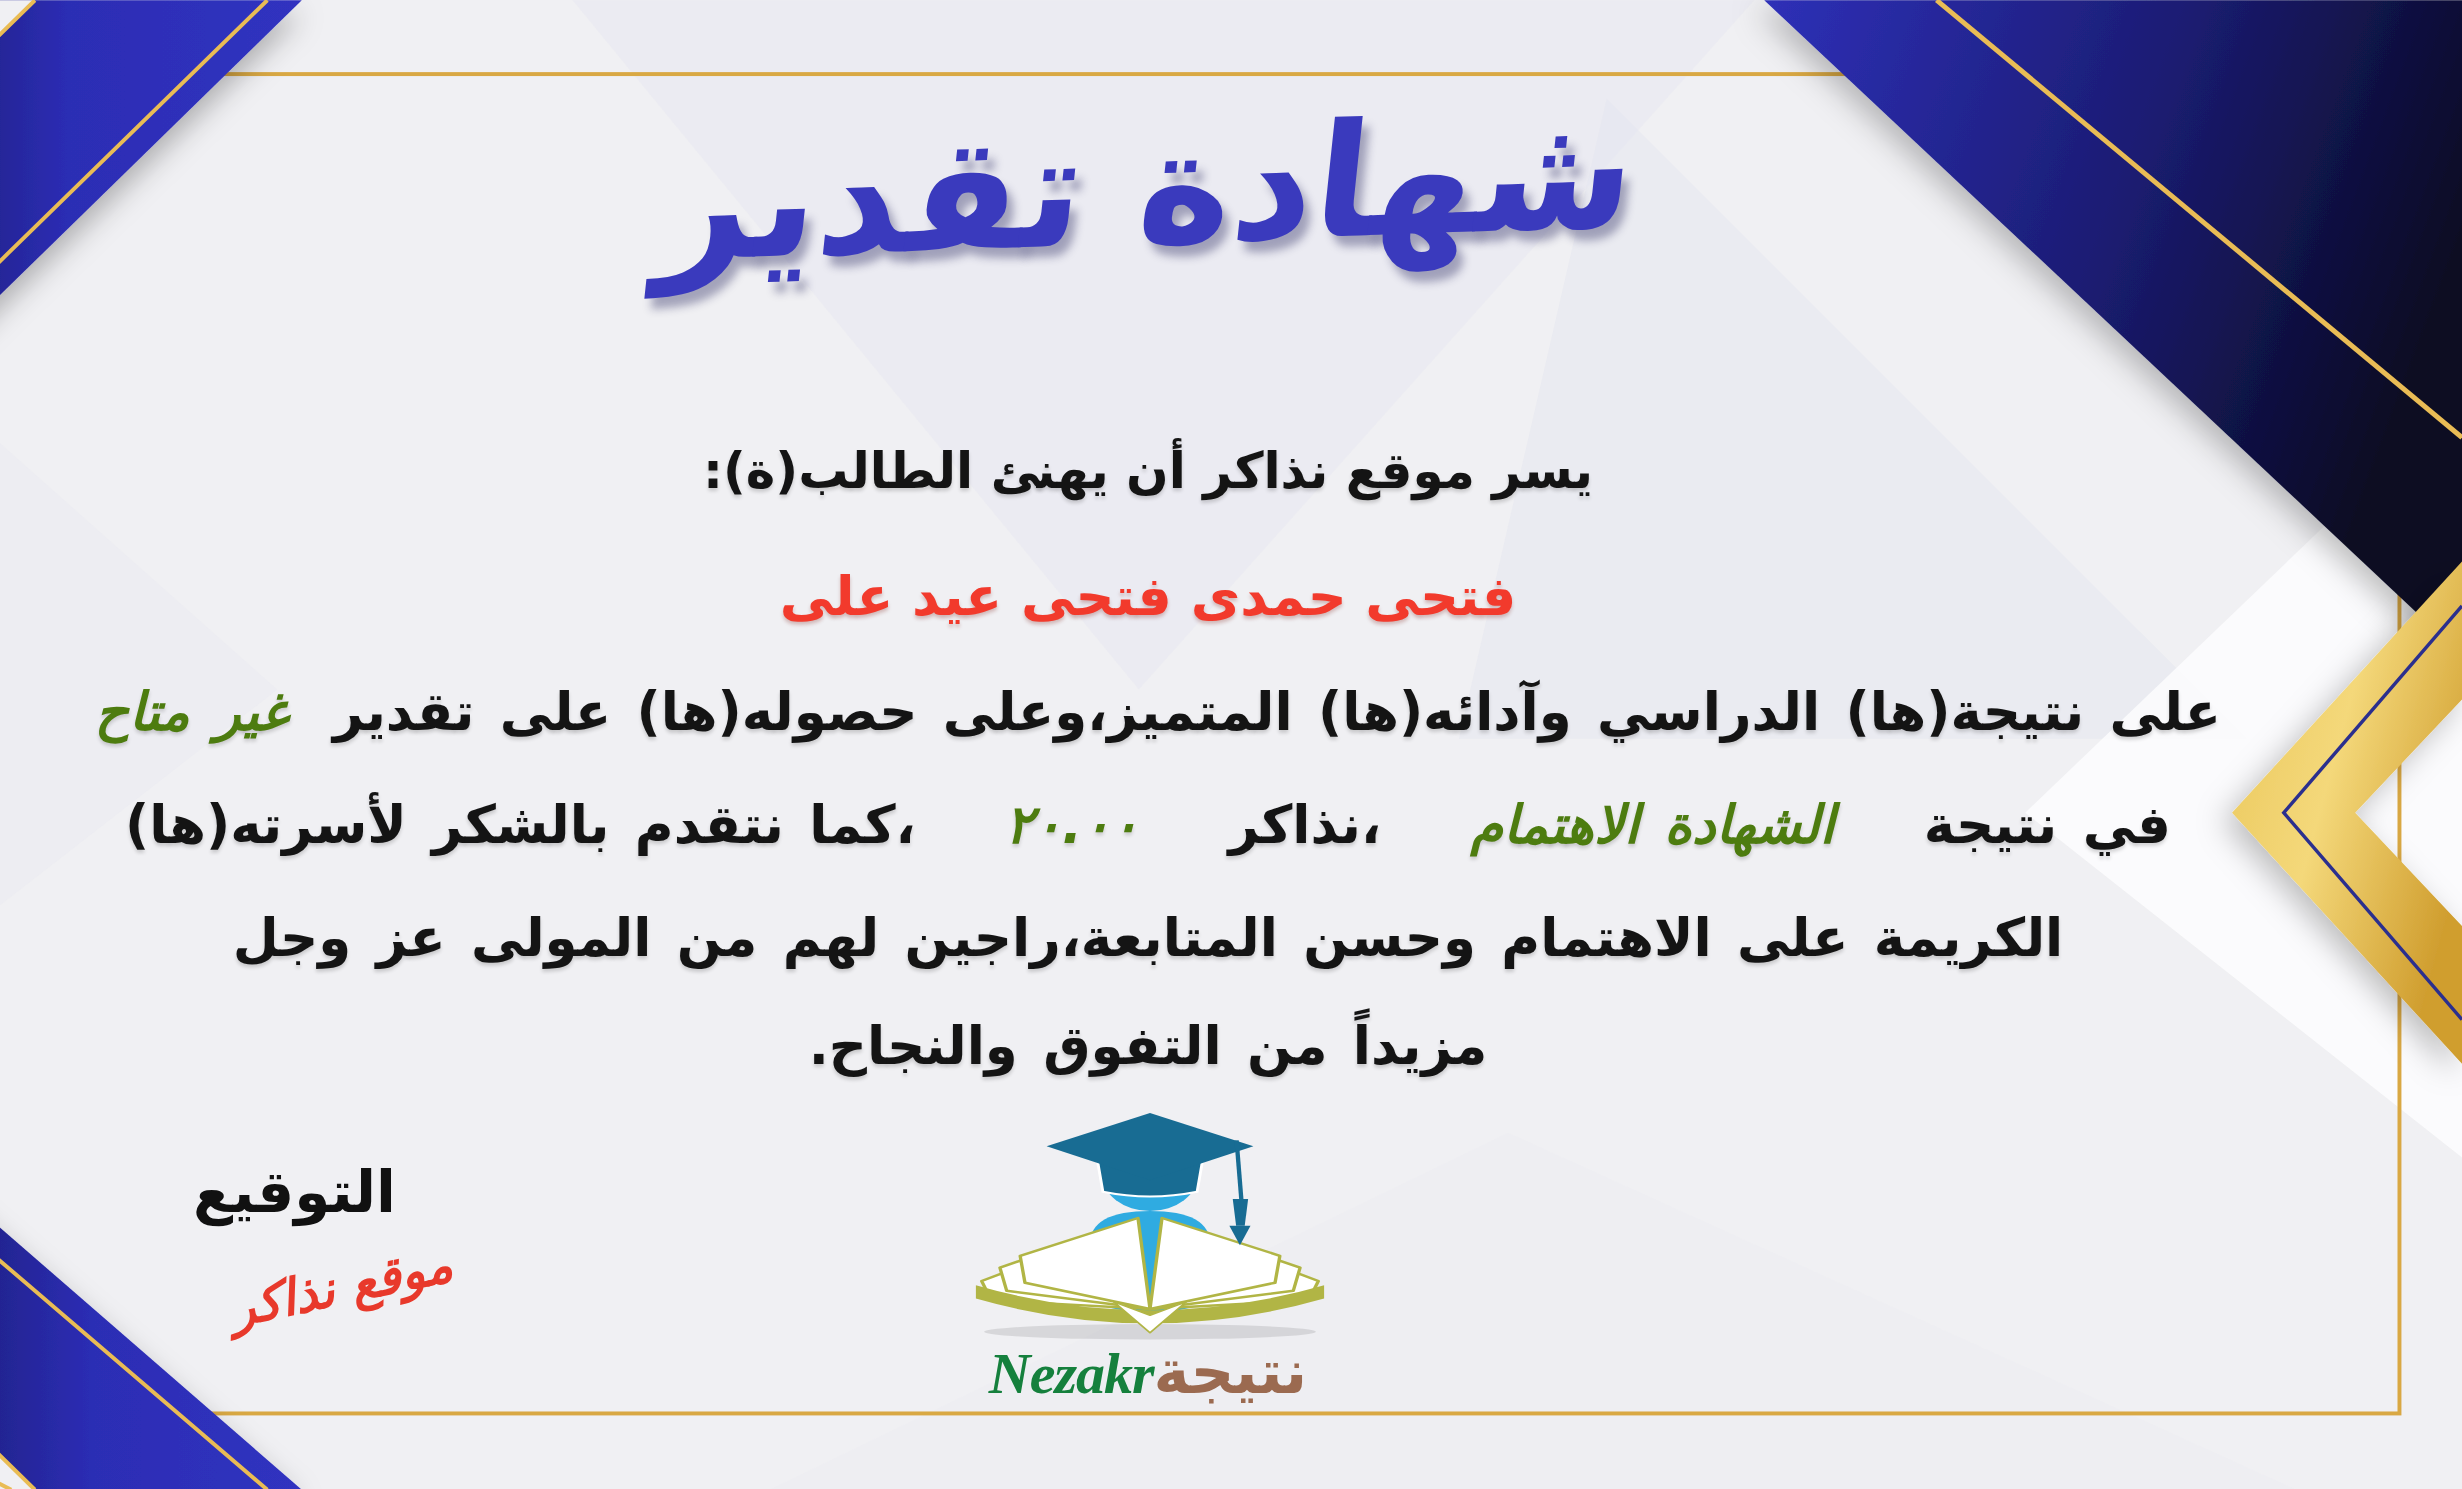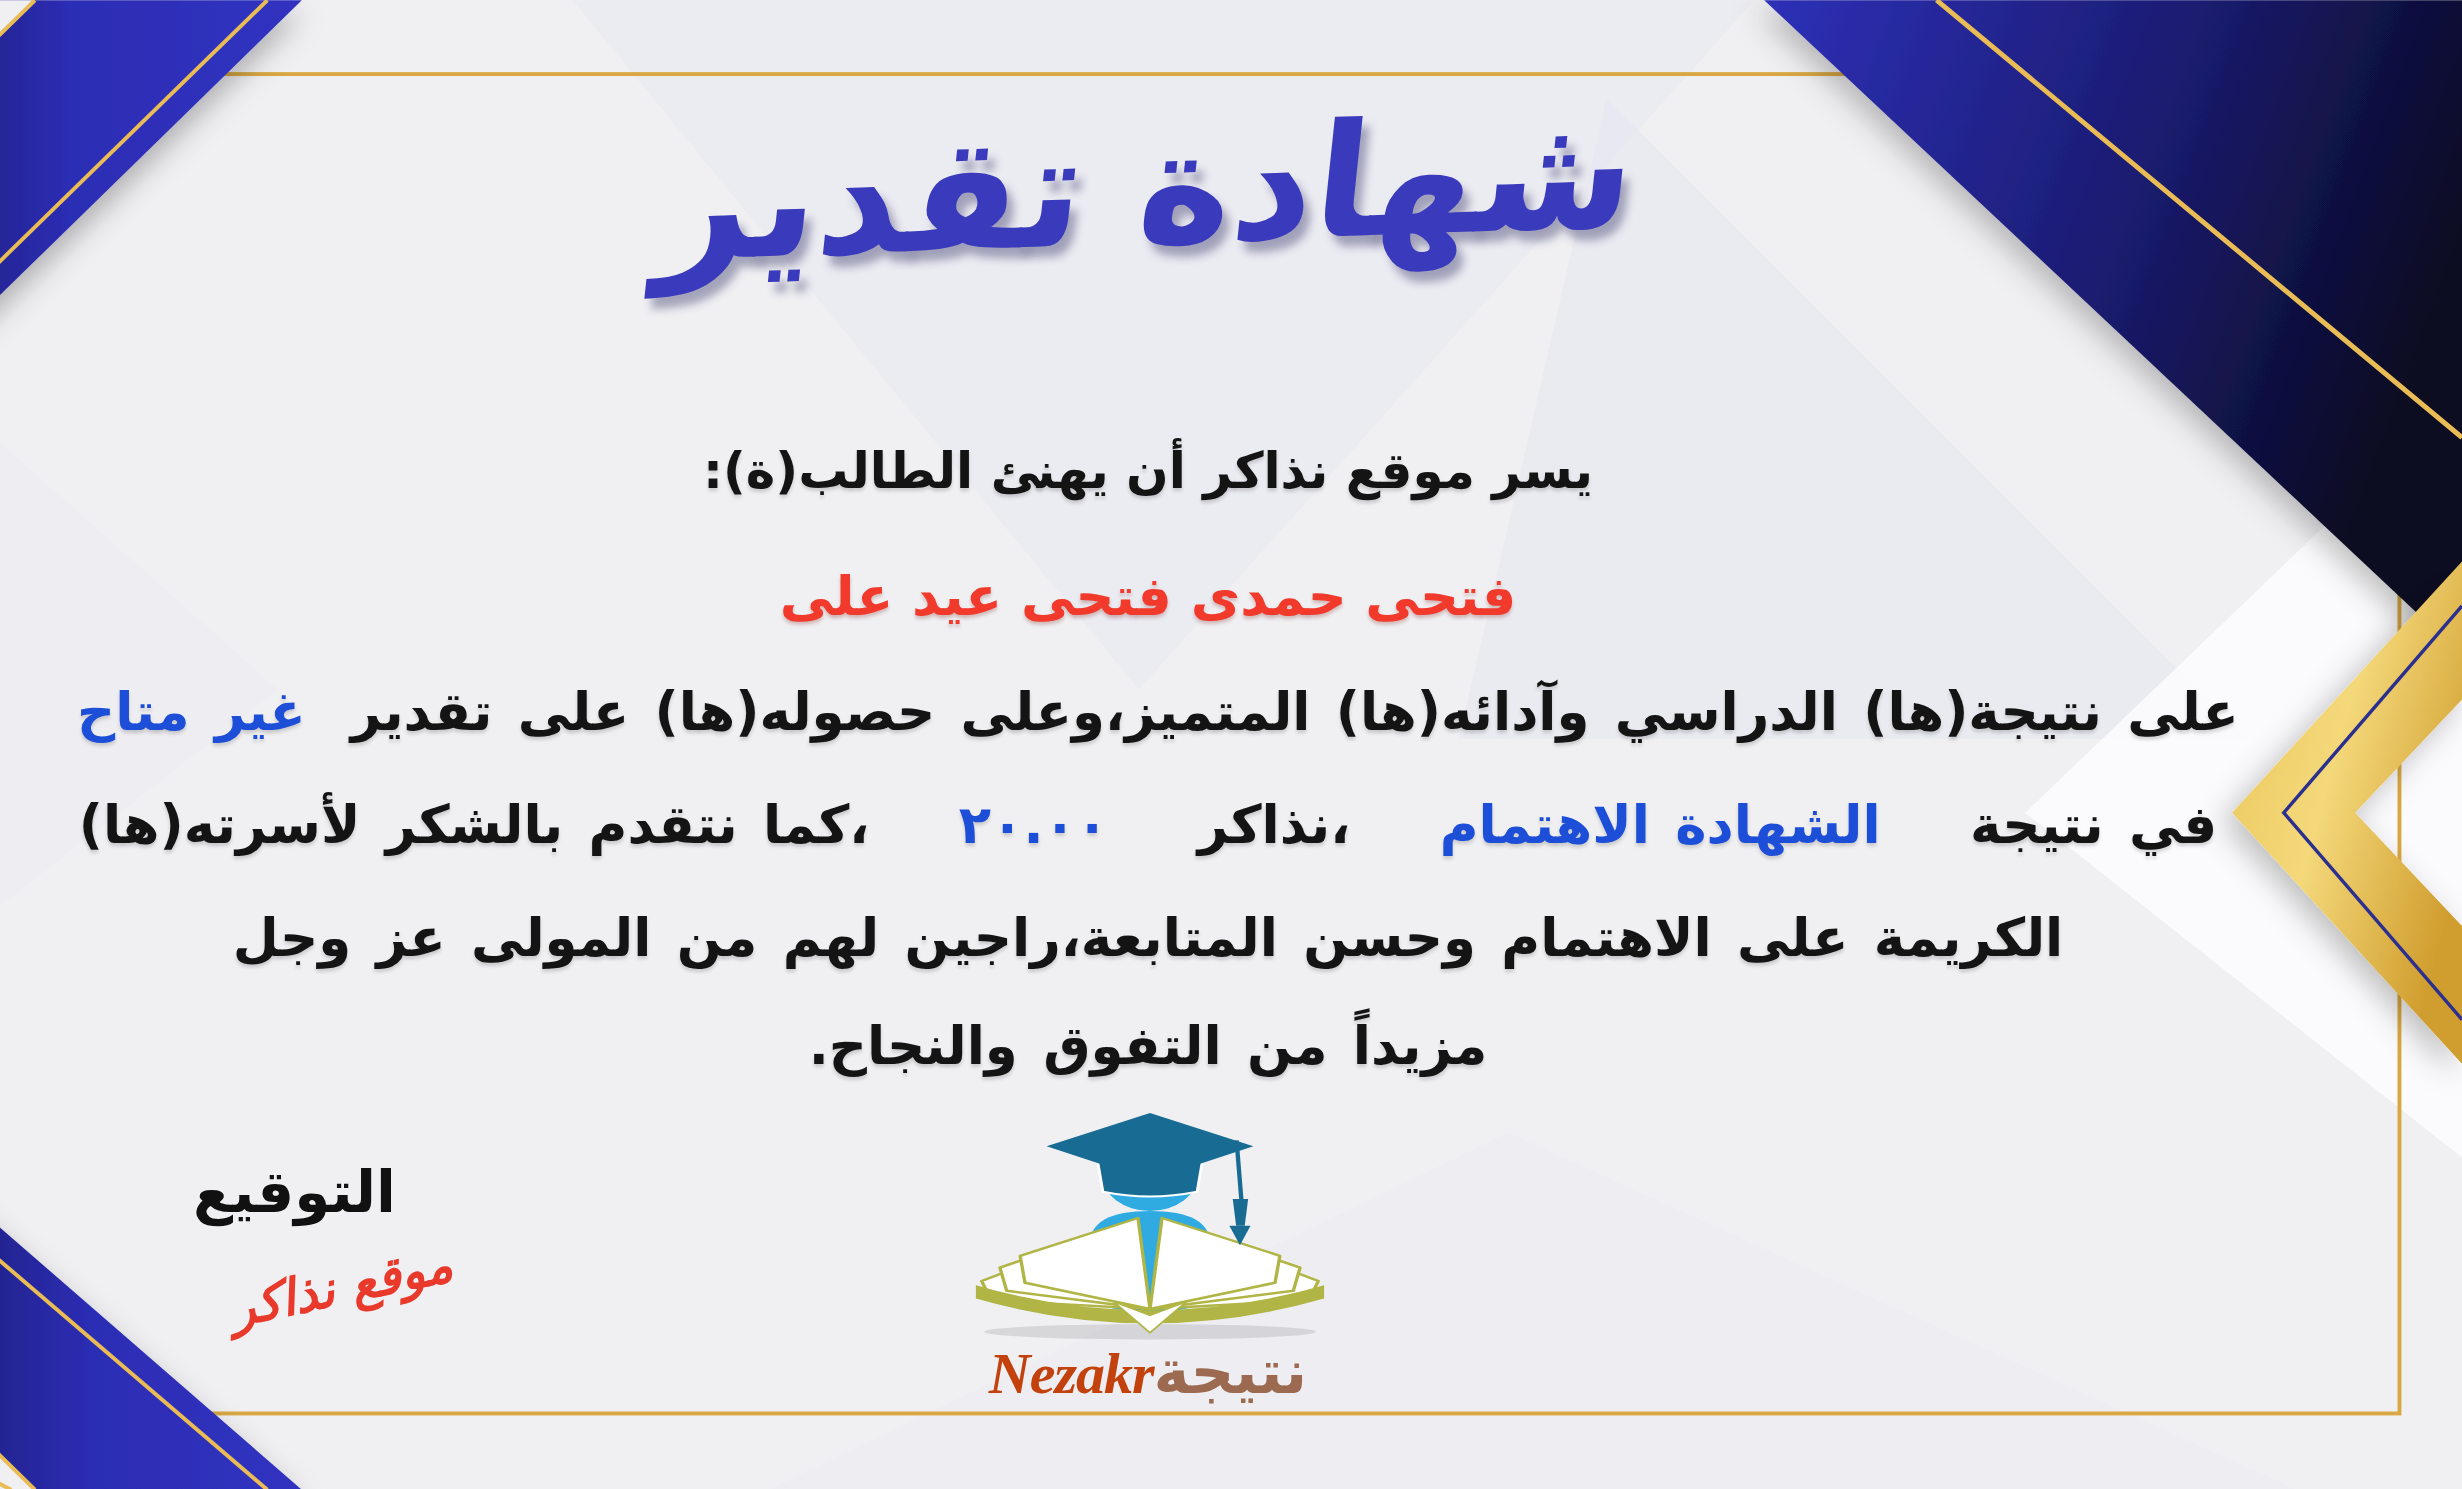--- a/index.html
+++ b/index.html
@@ -25,40 +25,40 @@
     color:#141414;font-weight:bold;
     text-shadow:0 3px 3.9px rgba(0,0,0,.16);
   }
   .intro{top:442px;font-size:50px;}
   .student{top:565px;font-size:54px;color:#f23a2c;text-shadow:0 3.4px 3.9px rgba(120,20,10,.25);}
   .bodyline{font-size:53px;word-spacing:6.9px;}
   .b1{top:681px;}
   .b2{top:794px;}
   .b3{top:907px;}
   .b4{top:1015px;}
-  .red{color:#1d4ed8;}
+  .red{color:#4d7c0f;font-style:italic;}
   .gapped{margin:0 64px;}
   .gap-sm{margin:0 19.7px;}
   .sig-label{
     position:absolute;top:1158px;left:359px;
     font-size:58px;font-weight:bold;color:#111;white-space:nowrap;
   }
   .sig-script{
     position:absolute;top:1258px;left:394px;
     font-size:50px;font-weight:bold;font-style:italic;
     color:#e8392b;white-space:nowrap;
     transform:rotate(-12deg);
   }
   .logo-svg{position:absolute;left:1114px;top:1106px;overflow:visible;}
   .logo-text{
     position:absolute;top:1336px;left:0;right:0;text-align:center;white-space:nowrap;
     color:#9b6a50;
   }
   .logo-text .ar{font-family:"DejaVu Sans",sans-serif;font-weight:bold;font-size:61px;}
-  .logo-text .en{font-family:"Liberation Serif",serif;font-weight:bold;font-style:italic;font-size:58px;color:#c2410c;letter-spacing:-1px;}
+  .logo-text .en{font-family:"Liberation Serif",serif;font-weight:bold;font-style:italic;font-size:58px;color:#15803d;letter-spacing:-1px;}
 </style>
 </head>
 <body>
 
 <div class="stage">
 
   <svg class="decor" viewBox="0 0 5337 3025" aria-hidden="true">
     <defs>
       <linearGradient id="gradRibbon" x1="0" y1="0" x2="1" y2="0">
         <stop offset="0" stop-color="#131456"></stop>

